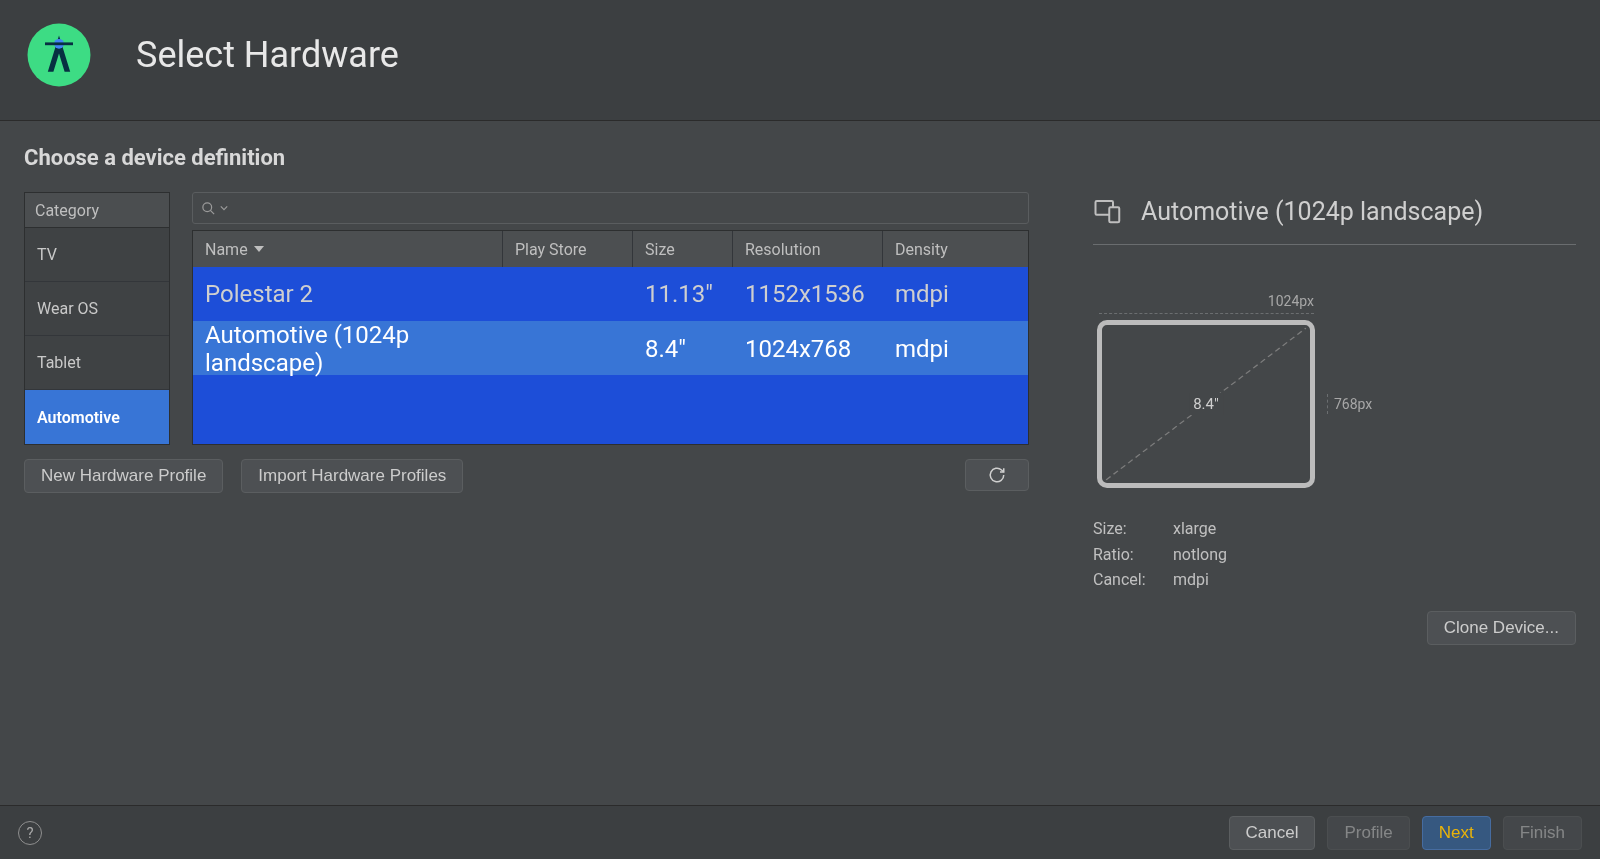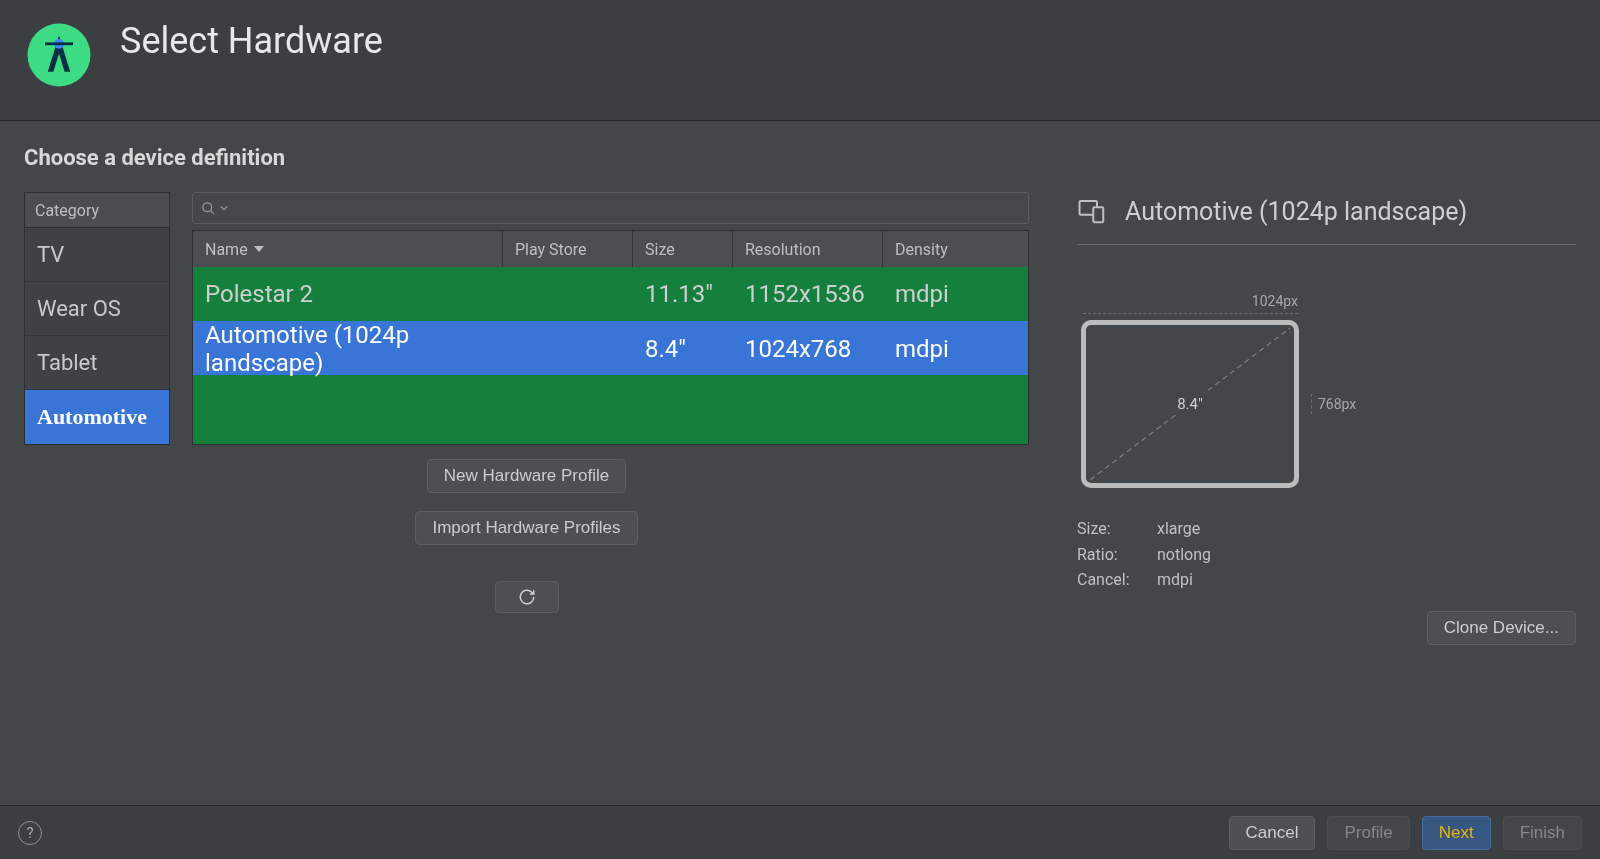--- a/index.html
+++ b/index.html
@@ -10,21 +10,22 @@
   width: 1600px;
   height: 859px;
   display: flex;
   flex-direction: column;
   overflow: hidden;
 }
 .header {
   background: #3c3f41;
   padding: 20px 18px 30px 24px;
   display: flex;
-  gap: 26px;
+  align-items: center;
+  gap: 42px;
   border-bottom: 1px solid #2b2b2b;
 }
 .logo {
   width: 70px;
   height: 70px;
 }
 .header-title {
   font-size: 36px;
   font-weight: 400;
   color: #e8e8e8;
@@ -37,21 +38,21 @@
   flex-direction: column;
 }
 .subtitle {
   font-size: 22px;
   font-weight: 700;
   color: #d8d8d8;
   margin-bottom: 22px;
 }
 .main-row {
   display: flex;
-  gap: 48px;
+  gap: 64px;
   flex: 1;
   min-height: 0;
 }
 .left-col {
   display: flex;
   flex-direction: column;
   width: 1005px;
 }
 .top-row {
   display: flex;
@@ -71,31 +72,30 @@
 .category-list {
   background: #3f4244;
   border: 1px solid #2d2f30;
   border-top: none;
 }
 .category-item {
   height: 54px;
   display: flex;
   align-items: center;
   padding: 0 12px;
-  font-size: 22px;
+  font-size: 16px;
   color: #c9c9c9;
   border-bottom: 1px solid #33363a;
   cursor: pointer;
 }
 .category-item:last-child { border-bottom: none; }
 .category-item.selected {
   background: #3875d6;
   color: #ffffff;
   font-weight: 600;
-  font-family: Liberation Serif, serif;
 }
 .table-col {
   flex: 1;
   margin-left: 22px;
   display: flex;
   flex-direction: column;
 }
 .search-wrap {
   height: 32px;
   border: 1px solid #5a5d5f;
@@ -110,21 +110,21 @@
 .search-wrap input {
   flex: 1;
   background: transparent;
   border: none;
   outline: none;
   color: #ddd;
   font-size: 15px;
 }
 .device-table {
   border: 1px solid #2d2f30;
-  background: #15803d;
+  background: #1d4ed8;
   flex: 1;
 }
 .thead-row, .trow {
   display: grid;
   grid-template-columns: 310px 130px 100px 150px 145px;
 }
 .thead-row {
   background: #4c4f51;
   height: 36px;
 }
@@ -150,22 +150,21 @@
   color: #cfcfcf;
 }
 .trow.selected {
   background: #3875d6;
 }
 .trow.selected .td { color: #ffffff; }
 .button-row {
   display: flex;
   gap: 18px;
   margin-top: 14px;
-  align-items: center;
-  flex-direction: column;
+  align-items: flex-start;
 }
 .btn {
   background: #4d5053;
   border: 1px solid #5b5e60;
   color: #cccccc;
   font-size: 17px;
   padding: 6px 16px;
   border-radius: 4px;
   cursor: pointer;
   display: inline-flex;

